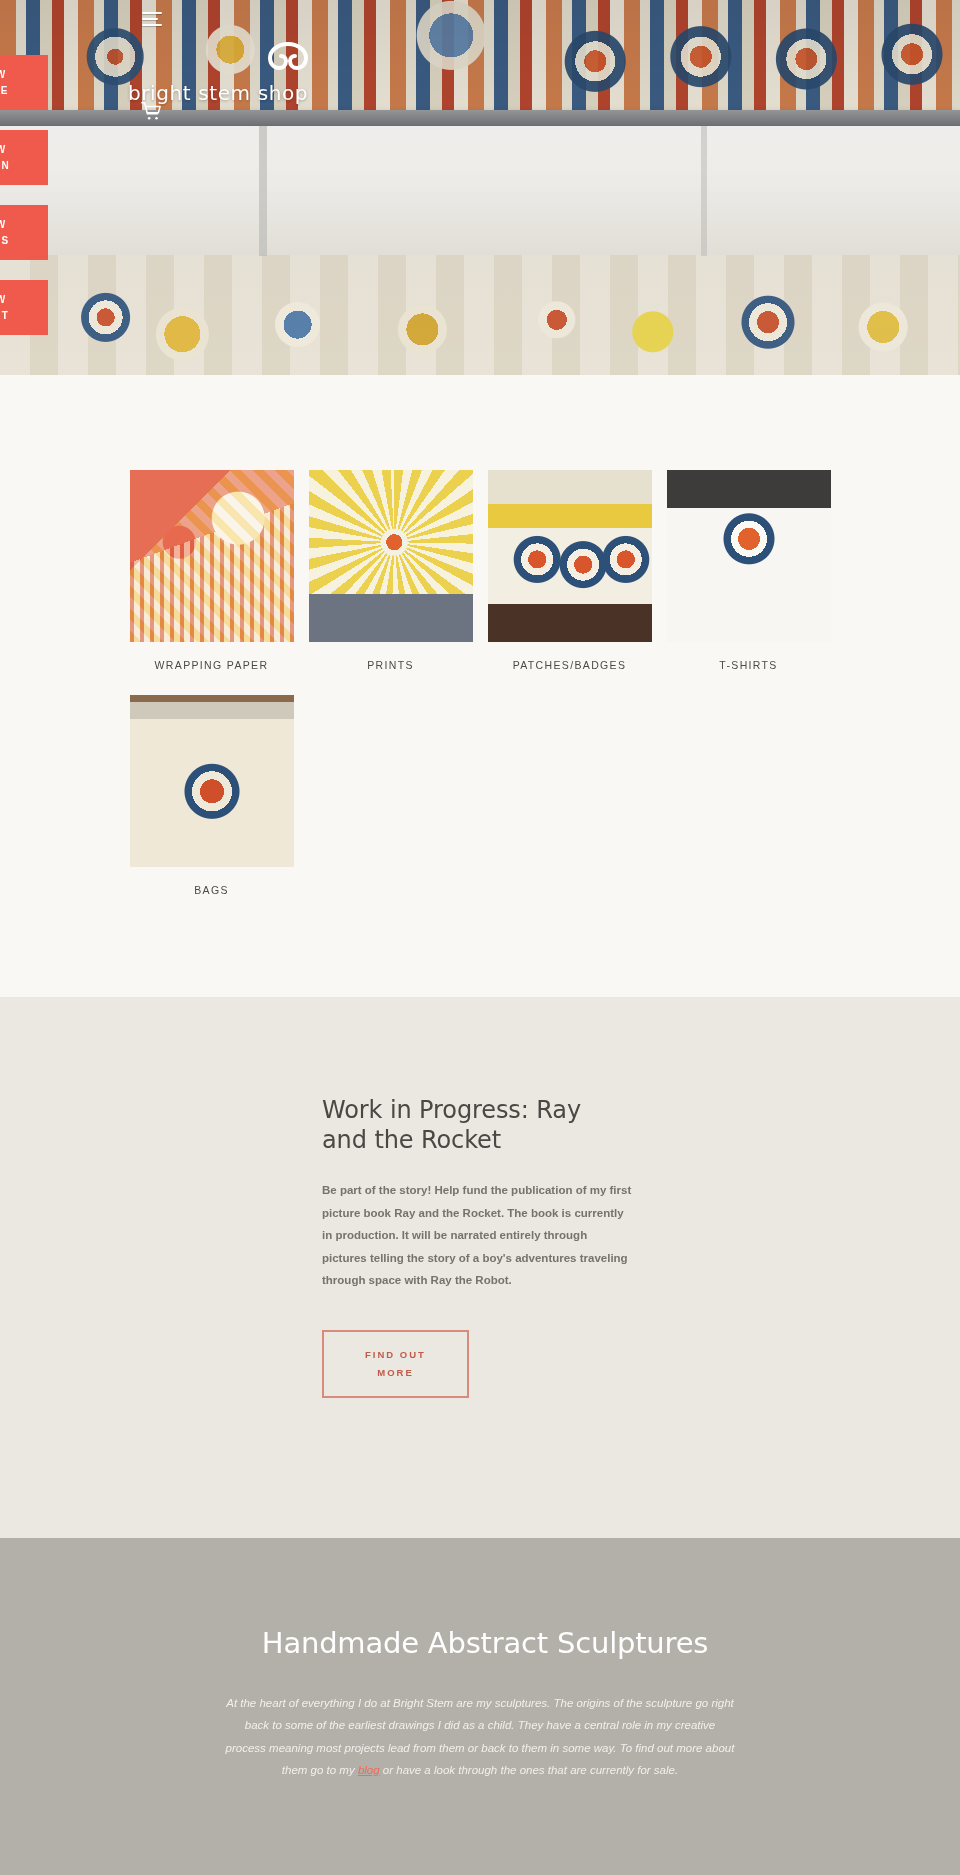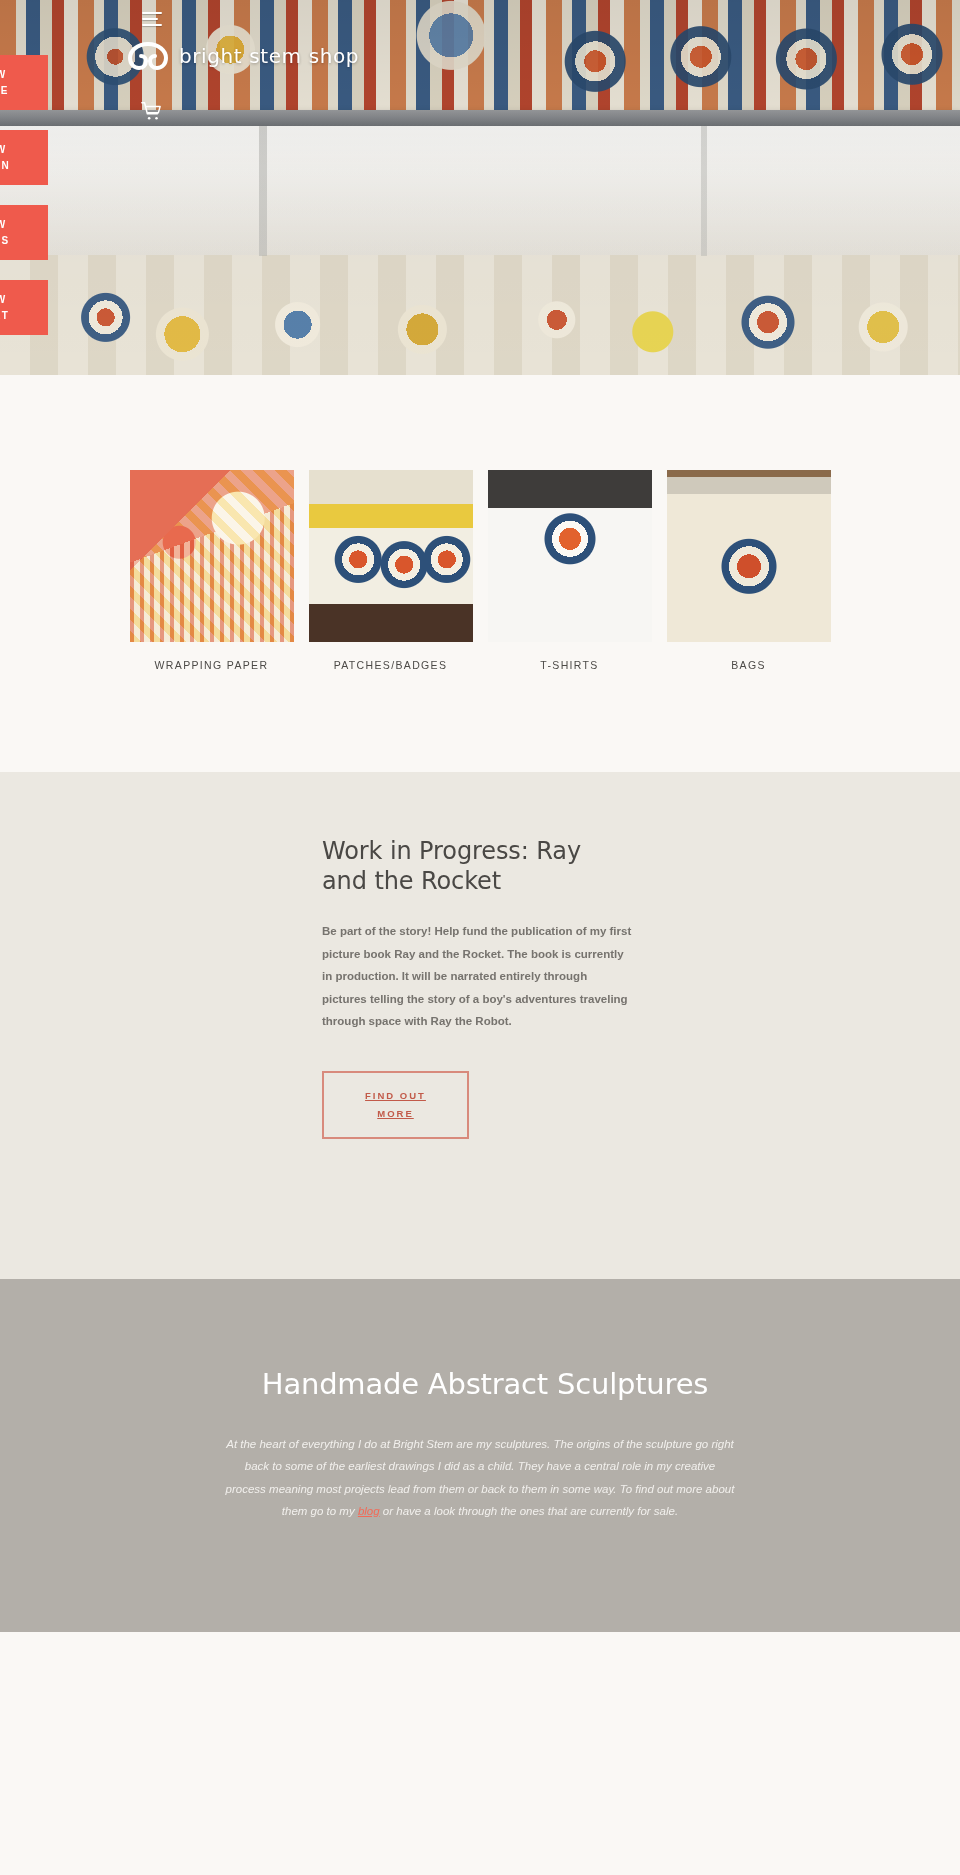--- a/index.html
+++ b/index.html
@@ -138,24 +138,25 @@
     border-radius: 1px;
     box-shadow: 0 1px 1px rgba(0,0,0,.25);
   }
   .hamburger span:nth-child(2) { width: 16px; }
   .hamburger span:nth-child(3) { width: 20px; margin-bottom: 0; }
 
   .brand {
     position: absolute;
     left: 128px; top: 42px;
     display: flex;
-    align-items: center;
+    align-items: flex-end;
     gap: 11px;
     z-index: 7;
     cursor: pointer;
+    flex-direction: column;
   }
   .brand-mark { width: 40px; height: 28px; }
   .brand-name {
     color: #fff;
     font-size: 20px;
     letter-spacing: .6px;
     font-family: "DejaVu Sans", sans-serif;
     text-shadow: 0 1px 3px rgba(0,0,0,.3);
   }
   .cart {
@@ -276,21 +277,21 @@
   }
   .t-bags::after {
     content: "";
     position: absolute; inset: 0;
     background: linear-gradient(180deg, #8a6a4a 0 7px, transparent 7px);
   }
 
   
   .wip {
     background: #ebe8e1;
-    padding: 64px 0 140px;
+    padding: 98px 0 140px;
   }
   .wip-inner { width: 960px; margin: 0 auto; }
   .wip-body { width: 310px; margin-left: 322px; }
   .wip-title {
     font-size: 24px;
     line-height: 1.26;
     color: #4a4845;
     font-weight: 400;
     font-family: "DejaVu Sans", sans-serif;
     letter-spacing: -.1px;
@@ -312,21 +313,20 @@
     color: #c25a49;
     font-size: 9.5px;
     font-weight: 700;
     letter-spacing: 2px;
     line-height: 1.9;
     text-align: center;
     text-transform: uppercase;
     cursor: pointer;
     font-family: "Liberation Sans", sans-serif;
     white-space: pre-line;
-    text-decoration: underline;
   }
 
   
   .sculpt {
     background: #b3afa9;
     padding: 88px 0 110px;
     text-align: center;
   }
   .sculpt-title {
     color: #fff;
@@ -404,20 +404,24 @@
   <div class="cat-grid">
 
     <div class="cat-cell">
       <div class="cat-thumb t-wrap"></div>
       <div class="cat-label">WRAPPING PAPER</div>
     </div>
 
 
 
 
+    <div class="cat-cell">
+      <div class="cat-thumb t-prints"></div>
+      <div class="cat-label">PRINTS</div>
+    </div>
 
     <div class="cat-cell">
       <div class="cat-thumb t-patches"></div>
       <div class="cat-label">PATCHES/BADGES</div>
     </div>
 
     <div class="cat-cell">
       <div class="cat-thumb t-tshirt"></div>
       <div class="cat-label">T-SHIRTS</div>
     </div>

